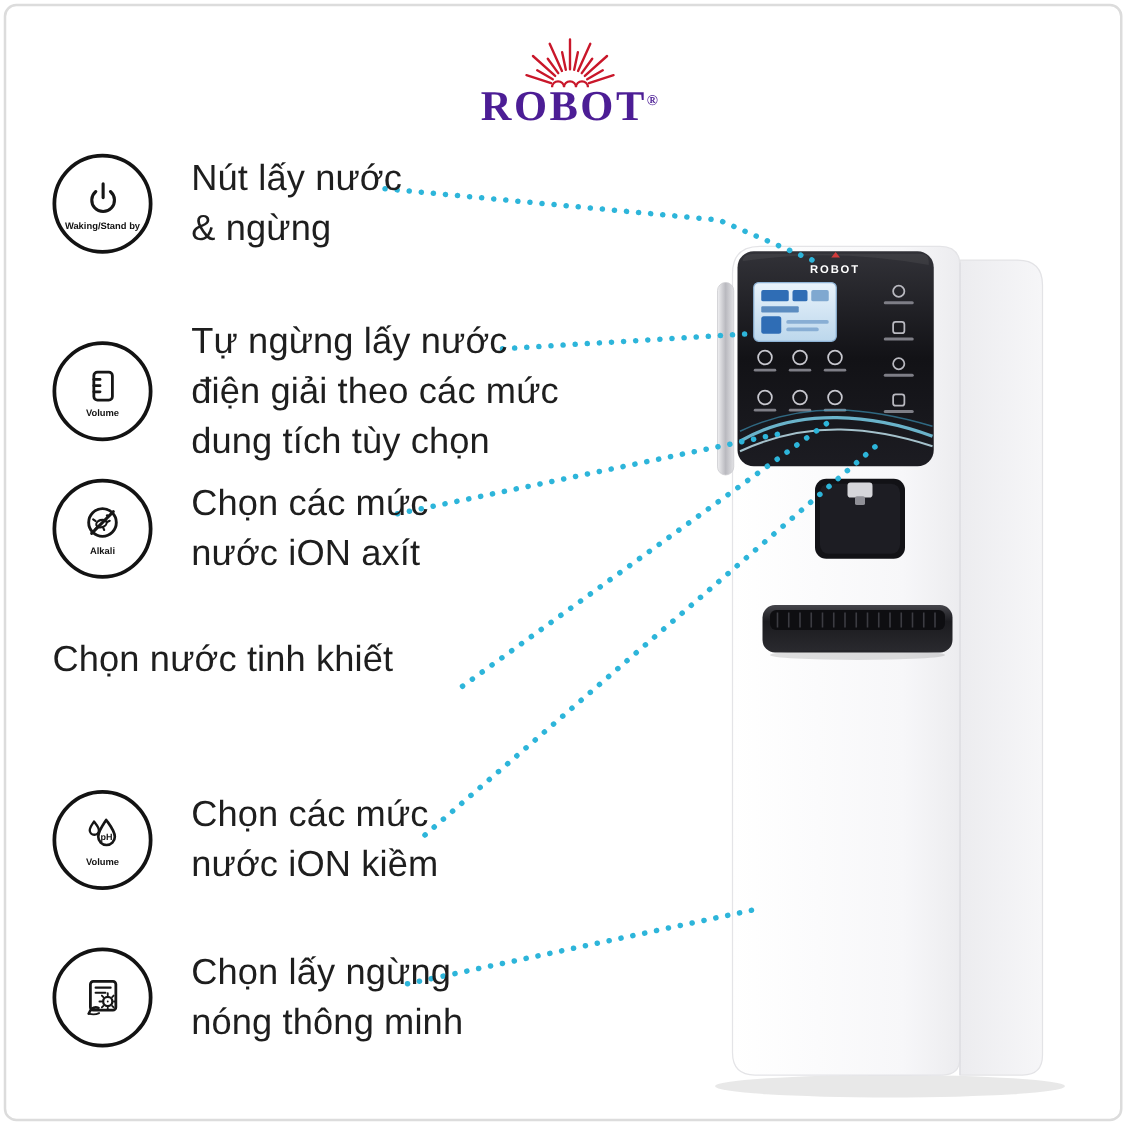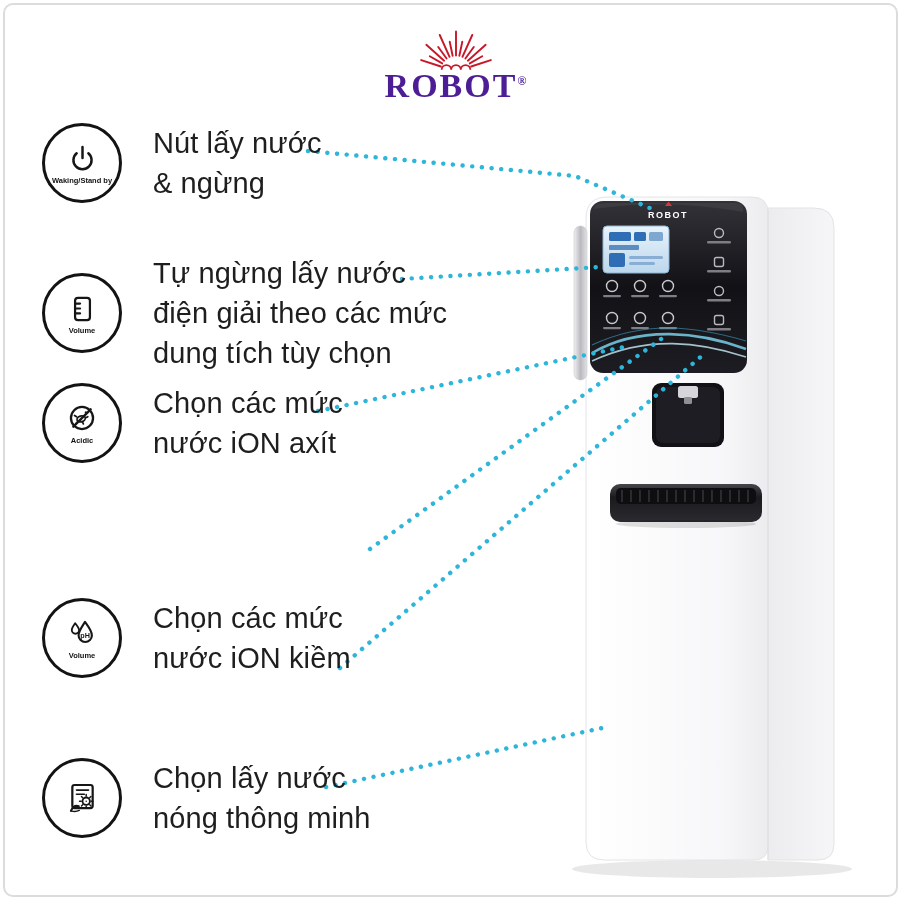--- a/index.html
+++ b/index.html
@@ -209,30 +209,31 @@
           <circle cx="20" cy="20" r="13" stroke-width="2.7"></circle>
           <ellipse cx="19" cy="21" rx="5" ry="3.4" stroke-width="2" transform="rotate(-18 19 21)"></ellipse>
           <line x1="13.6" y1="18.6" x2="11.2" y2="17" stroke-width="2"></line>
           <line x1="24.4" y1="19.6" x2="26.8" y2="18.4" stroke-width="2"></line>
           <line x1="20.5" y1="24.6" x2="21.6" y2="27" stroke-width="2"></line>
           <line x1="15" y1="24.4" x2="13.2" y2="26.4" stroke-width="2"></line>
           <circle cx="24.5" cy="13.5" r="1.3" fill="#161616" stroke="none"></circle>
           <line x1="9.8" y1="30.2" x2="30.2" y2="9.8" stroke-width="2.8"></line>
         </g>
       </svg>
-      <div class="badge-label">Acidic</div>
+      <div class="badge-label">Alkali</div>
     </div>
     <div class="feature-text">Chọn các mức
 nước iON axít</div>
   </div>
 
   <div class="feature" style="top:508px">
-  </div>
-
-  <div class="feature" style="top:598px">
+    <div class="feature-text">Chọn nước tinh khiết</div>
+  </div>
+
+  <div class="feature" style="top:632px">
     <div class="badge">
       <svg width="34" height="34" viewBox="0 0 40 40">
         <g stroke="#161616" fill="none" stroke-linecap="round" stroke-linejoin="round">
           <path d="M12 8.5 C 9.8 11.8, 8 14.2, 8 16.6 A 4.3 4.3 0 0 0 16.6 16.6 C 16.6 14.2, 14.5 11.8, 12 8.5 Z" stroke-width="2.2"></path>
           <path d="M23.5 7 C 19.4 13.3, 16 17.6, 16 22.8 A 7.8 7.8 0 0 0 31.6 22.8 C 31.6 17.6, 28 13.3, 23.5 7 Z" stroke-width="2.5"></path>
         </g>
         <text x="23.7" y="26" font-size="8.5" font-weight="bold" fill="#161616" text-anchor="middle">pH</text>
       </svg>
       <div class="badge-label">Volume</div>
     </div>
@@ -249,18 +250,18 @@
           <line x1="13.5" y1="16.5" x2="22" y2="16.5" stroke-width="1.8"></line>
           <circle cx="24" cy="24" r="4" stroke-width="2"></circle>
           <circle cx="24" cy="24" r="0.8" fill="#161616" stroke="none"></circle>
           <path d="M24 18.6 v-1.8 M24 29.4 v1.8 M18.6 24 h-1.8 M29.4 24 h1.8 M20.2 20.2 l-1.3 -1.3 M27.8 27.8 l1.3 1.3 M20.2 27.8 l-1.3 1.3 M27.8 20.2 l1.3 -1.3" stroke-width="1.6"></path>
           <path d="M7.5 34.5 Q 10.5 27.5 16 29.5" stroke-width="2.2"></path>
           <path d="M7.5 34.5 q 5 1.5 9 -0.5" stroke-width="1.6"></path>
         </g>
       </svg>
       <div class="badge-label"></div>
     </div>
-    <div class="feature-text">Chọn lấy nước
+    <div class="feature-text">Chọn lấy ngừng
 nóng thông minh</div>
   </div>
 
   <div class="frame"></div>
 </div>
 
 </body></html>

